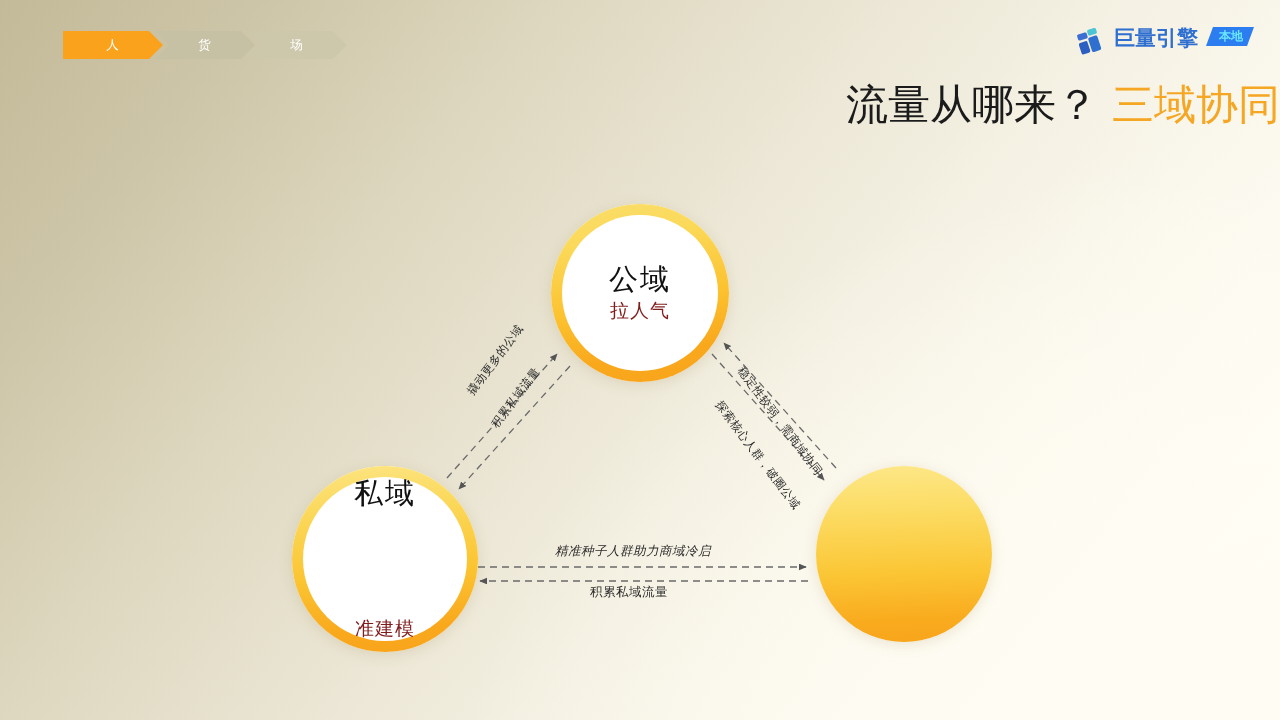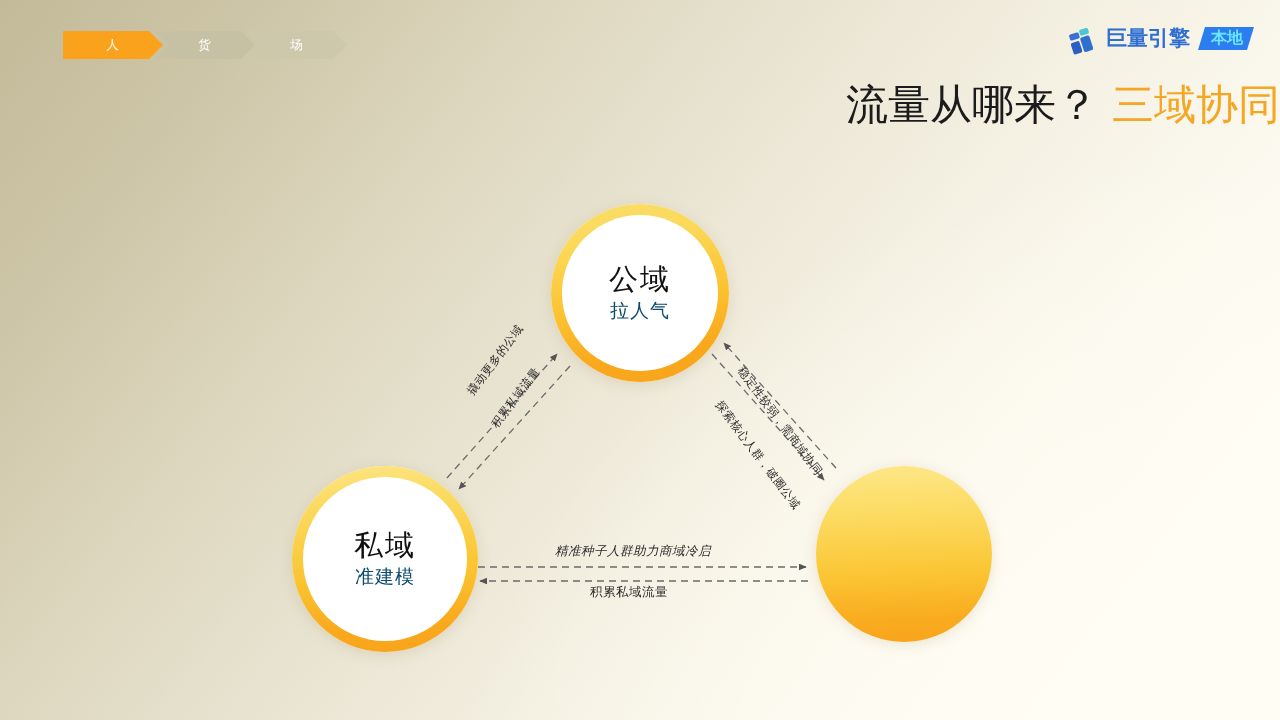--- a/index.html
+++ b/index.html
@@ -29,21 +29,21 @@
   }
   .chev.active{background:#faa21b;}
   .chev.idle{background:#c6c1a4;}
   .chev.idle2{background:#cdc8ac;}
 
   
   #logo{position:absolute;right:26px;top:27px;display:flex;align-items:flex-start;gap:8px;}
   #logo-mark{width:30px;height:30px;position:relative;flex:0 0 auto;}
   #logo-text{font-size:21px;font-weight:bold;color:#2f6fd0;letter-spacing:0px;line-height:1;}
   #logo-badge{
-    position:relative;background:#2b7df0;color:#69e8ff;font-size:16px;font-weight:bold;
+    position:relative;background:#2b7df0;color:#69e8ff;font-size:12px;font-weight:bold;
     padding:3px 11px 4px 13px;line-height:1;
     clip-path:polygon(7px 0, 100% 0, calc(100% - 7px) 100%, 0 100%);
   }
 
   
   #title{
     position:absolute;left:0;right:0;top:82px;text-align:right;
     font-size:42px;line-height:1.1;white-space:nowrap;
   }
   #title .t-black{color:#1b1b1b;}
@@ -60,32 +60,32 @@
     box-shadow:0 3px 14px rgba(150,130,70,0.18);
   }
   .node .ring{
     position:absolute;left:0;top:0;right:0;bottom:0;border-radius:50%;
   }
   .node .inner{
     position:absolute;border-radius:50%;background:#ffffff;
     display:flex;flex-direction:column;align-items:center;justify-content:center;
   }
   .node .n-title{font-size:29px;color:#111;line-height:1.15;letter-spacing:2px;}
-  .node .n-sub{font-size:19px;color:#0c4a6e;line-height:1.25;letter-spacing:1px;margin-top:2px;}
+  .node .n-sub{font-size:19px;color:#7f1d1d;line-height:1.25;letter-spacing:1px;margin-top:2px;}
 
   #node-public{left:551px;top:188px;width:178px;height:178px;}
   #node-private{left:292px;top:450px;width:186px;height:186px;}
   #node-business{left:816px;top:450px;width:176px;height:176px;}
 
   #node-public .ring{background:linear-gradient(170deg,#fade6b 0%,#fbd959 22%,#fcc22f 55%,#f9a81c 80%,#f8a41b 100%);}
   #node-private .ring{background:linear-gradient(175deg,#fde583 0%,#fbd85a 25%,#fbc431 58%,#f9a81c 85%,#f8a41b 100%);}
   #node-business .ring{background:linear-gradient(178deg,#fde788 0%,#fcdc64 26%,#fbc635 60%,#f9ab1e 86%,#f8a51b 100%);}
 
   #node-public .inner{left:11px;top:11px;right:11px;bottom:11px;}
-  #node-private .inner{left:11px;top:11px;right:11px;bottom:11px;}
+  #node-private .inner{left:11px;top:11px;right:11px;bottom:11px;justify-content:space-between;}
   #node-business .inner{left:11px;top:11px;right:11px;bottom:11px;}
 
   
   .conn-label{
     position:absolute;font-size:12.5px;color:#2a2a2a;white-space:nowrap;
     letter-spacing:0.5px;
   }
   #lbl-bottom-top{left:555px;top:527px;font-style:italic;}
   #lbl-bottom-bot{left:590px;top:568px;}
 

